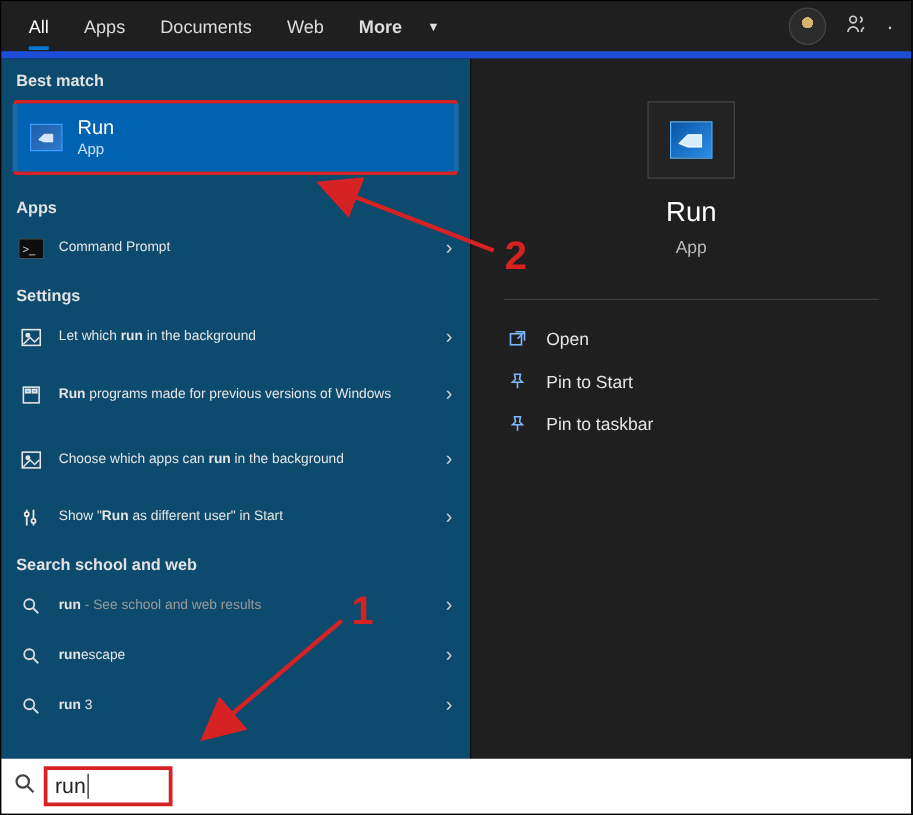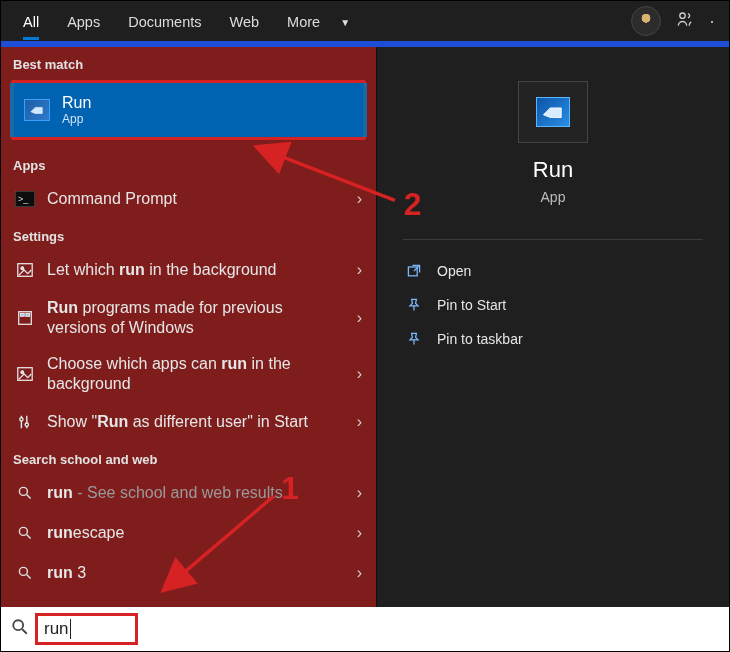--- a/index.html
+++ b/index.html
@@ -27,21 +27,21 @@
     color: #ddd;
     cursor: pointer;
     position: relative;
   }
   .tab.active { color: #fff; }
   .tab.active::after {
     content: "";
     position: absolute; left: 14px; right: 14px; bottom: 0;
     height: 3px; background: #0078d4;
   }
-  .tab.more { display: flex; align-items: center; gap: 20px; }
+  .tab.more { display: flex; align-items: center; gap: 20px; font-weight: bold; }
   .tab .caret { font-size: 10px; }
   .topright {
     margin-left: auto;
     display: flex;
     align-items: center;
     gap: 14px;
     padding-right: 6px;
   }
   .avatar {
     width: 30px; height: 30px; border-radius: 50%;
@@ -52,21 +52,21 @@
   .ellipsis { font-size: 18px; color: #ccc; }
 
   
   .main {
     display: flex;
     height: 562px; 
     background: #1a1a1a;
   }
   .left {
     width: 375px;
-    background: #7f1d1d;
+    background: #0c4a6e;
     overflow: hidden;
     position: relative;
   }
   .right {
     flex: 1;
     background: #1f1f1f;
     border-left: 1px solid #0f0f0f;
     position: relative;
   }
 
@@ -109,21 +109,21 @@
     padding: 8px 14px;
     gap: 12px;
     cursor: pointer;
     min-height: 40px;
   }
   .row .icon {
     width: 20px; height: 20px; flex: 0 0 20px;
     display:flex;align-items:center;justify-content:center;
     color: #d0d0d0;
   }
-  .row .label { font-size: 16px; color: #e6e6e6; flex: 1; line-height: 1.25; }
+  .row .label { font-size: 11px; color: #e6e6e6; flex: 1; line-height: 1.25; }
   .row .label .b { font-weight: 700; }
   .row .label .hint { color: #9a9a9a; }
   .row .chev { color: #cfcfcf; font-size: 16px; }
   .row.tall { align-items: center; min-height: 52px; }
   .row.settings .icon svg { stroke: #e6e6e6; }
 
   
   .preview {
     padding: 28px 26px 10px 26px;
     text-align: center;

